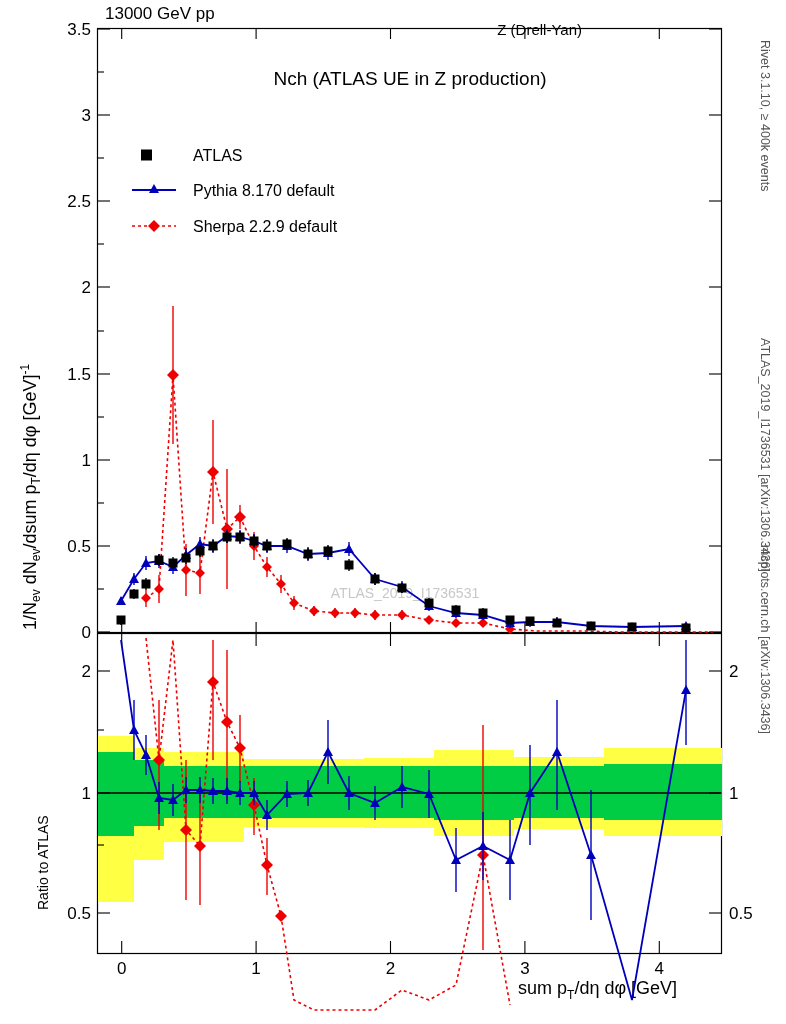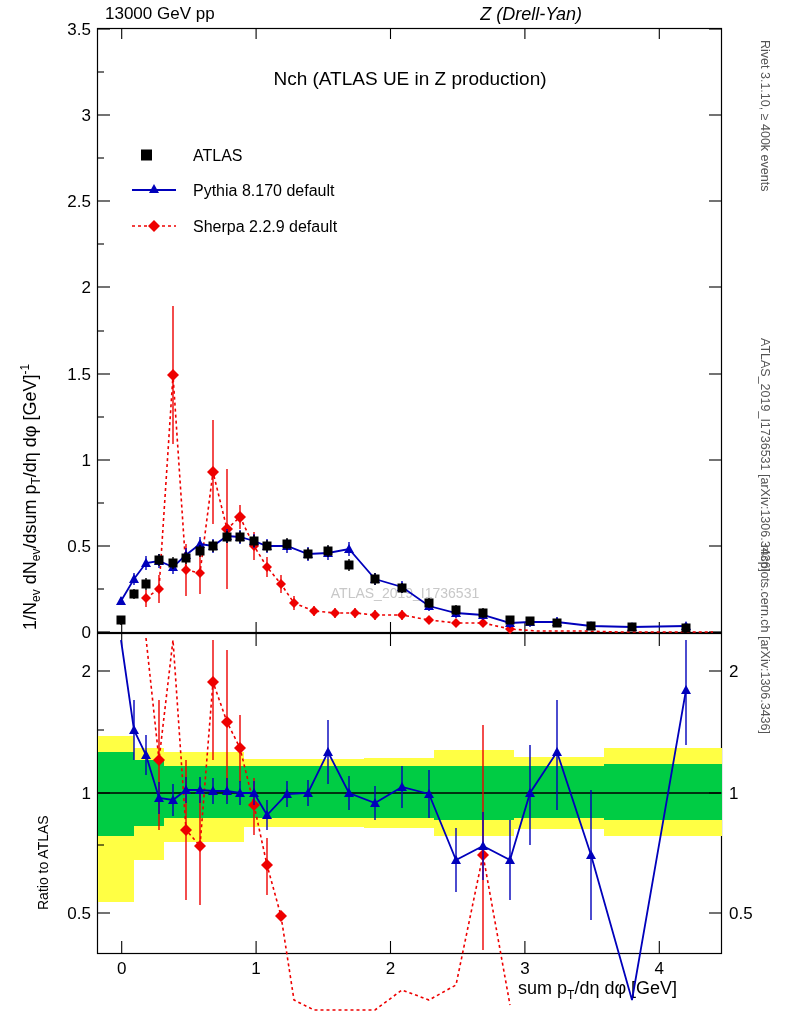--- a/index.html
+++ b/index.html
@@ -2,21 +2,21 @@
 <html><head>
 <meta charset="utf-8">
 <style>
   html,body{margin:0;padding:0;background:#fff;}
   body{width:786px;height:1024px;font-family:"Liberation Sans",sans-serif;color:#000;overflow:hidden;}
   #root{position:relative;width:637px;height:1024px;}
   .abs{position:absolute;}
   .txt{font-family:"Liberation Sans",sans-serif;color:#000;white-space:nowrap;}
   
   #hdr-left{left:105px;top:4px;font-size:17px;}
-  #hdr-right{right:55px;top:4px;font-size:18px;font-style:italic;}
+  #hdr-right{right:55px;top:21px;font-size:15px;}
   
   .vert{transform-origin:0 0;white-space:nowrap;}
   #rev-label{left:772px;top:40px;font-size:12.5px;color:#555;transform:rotate(90deg);}
   #arxiv-label{left:772px;top:338px;font-size:12.5px;color:#555;transform:rotate(90deg);}
   #mcplots-label{left:772px;top:545px;font-size:12.5px;color:#555;transform:rotate(90deg);}
   svg{display:block;}
 </style>
 </head>
 <body>
 

